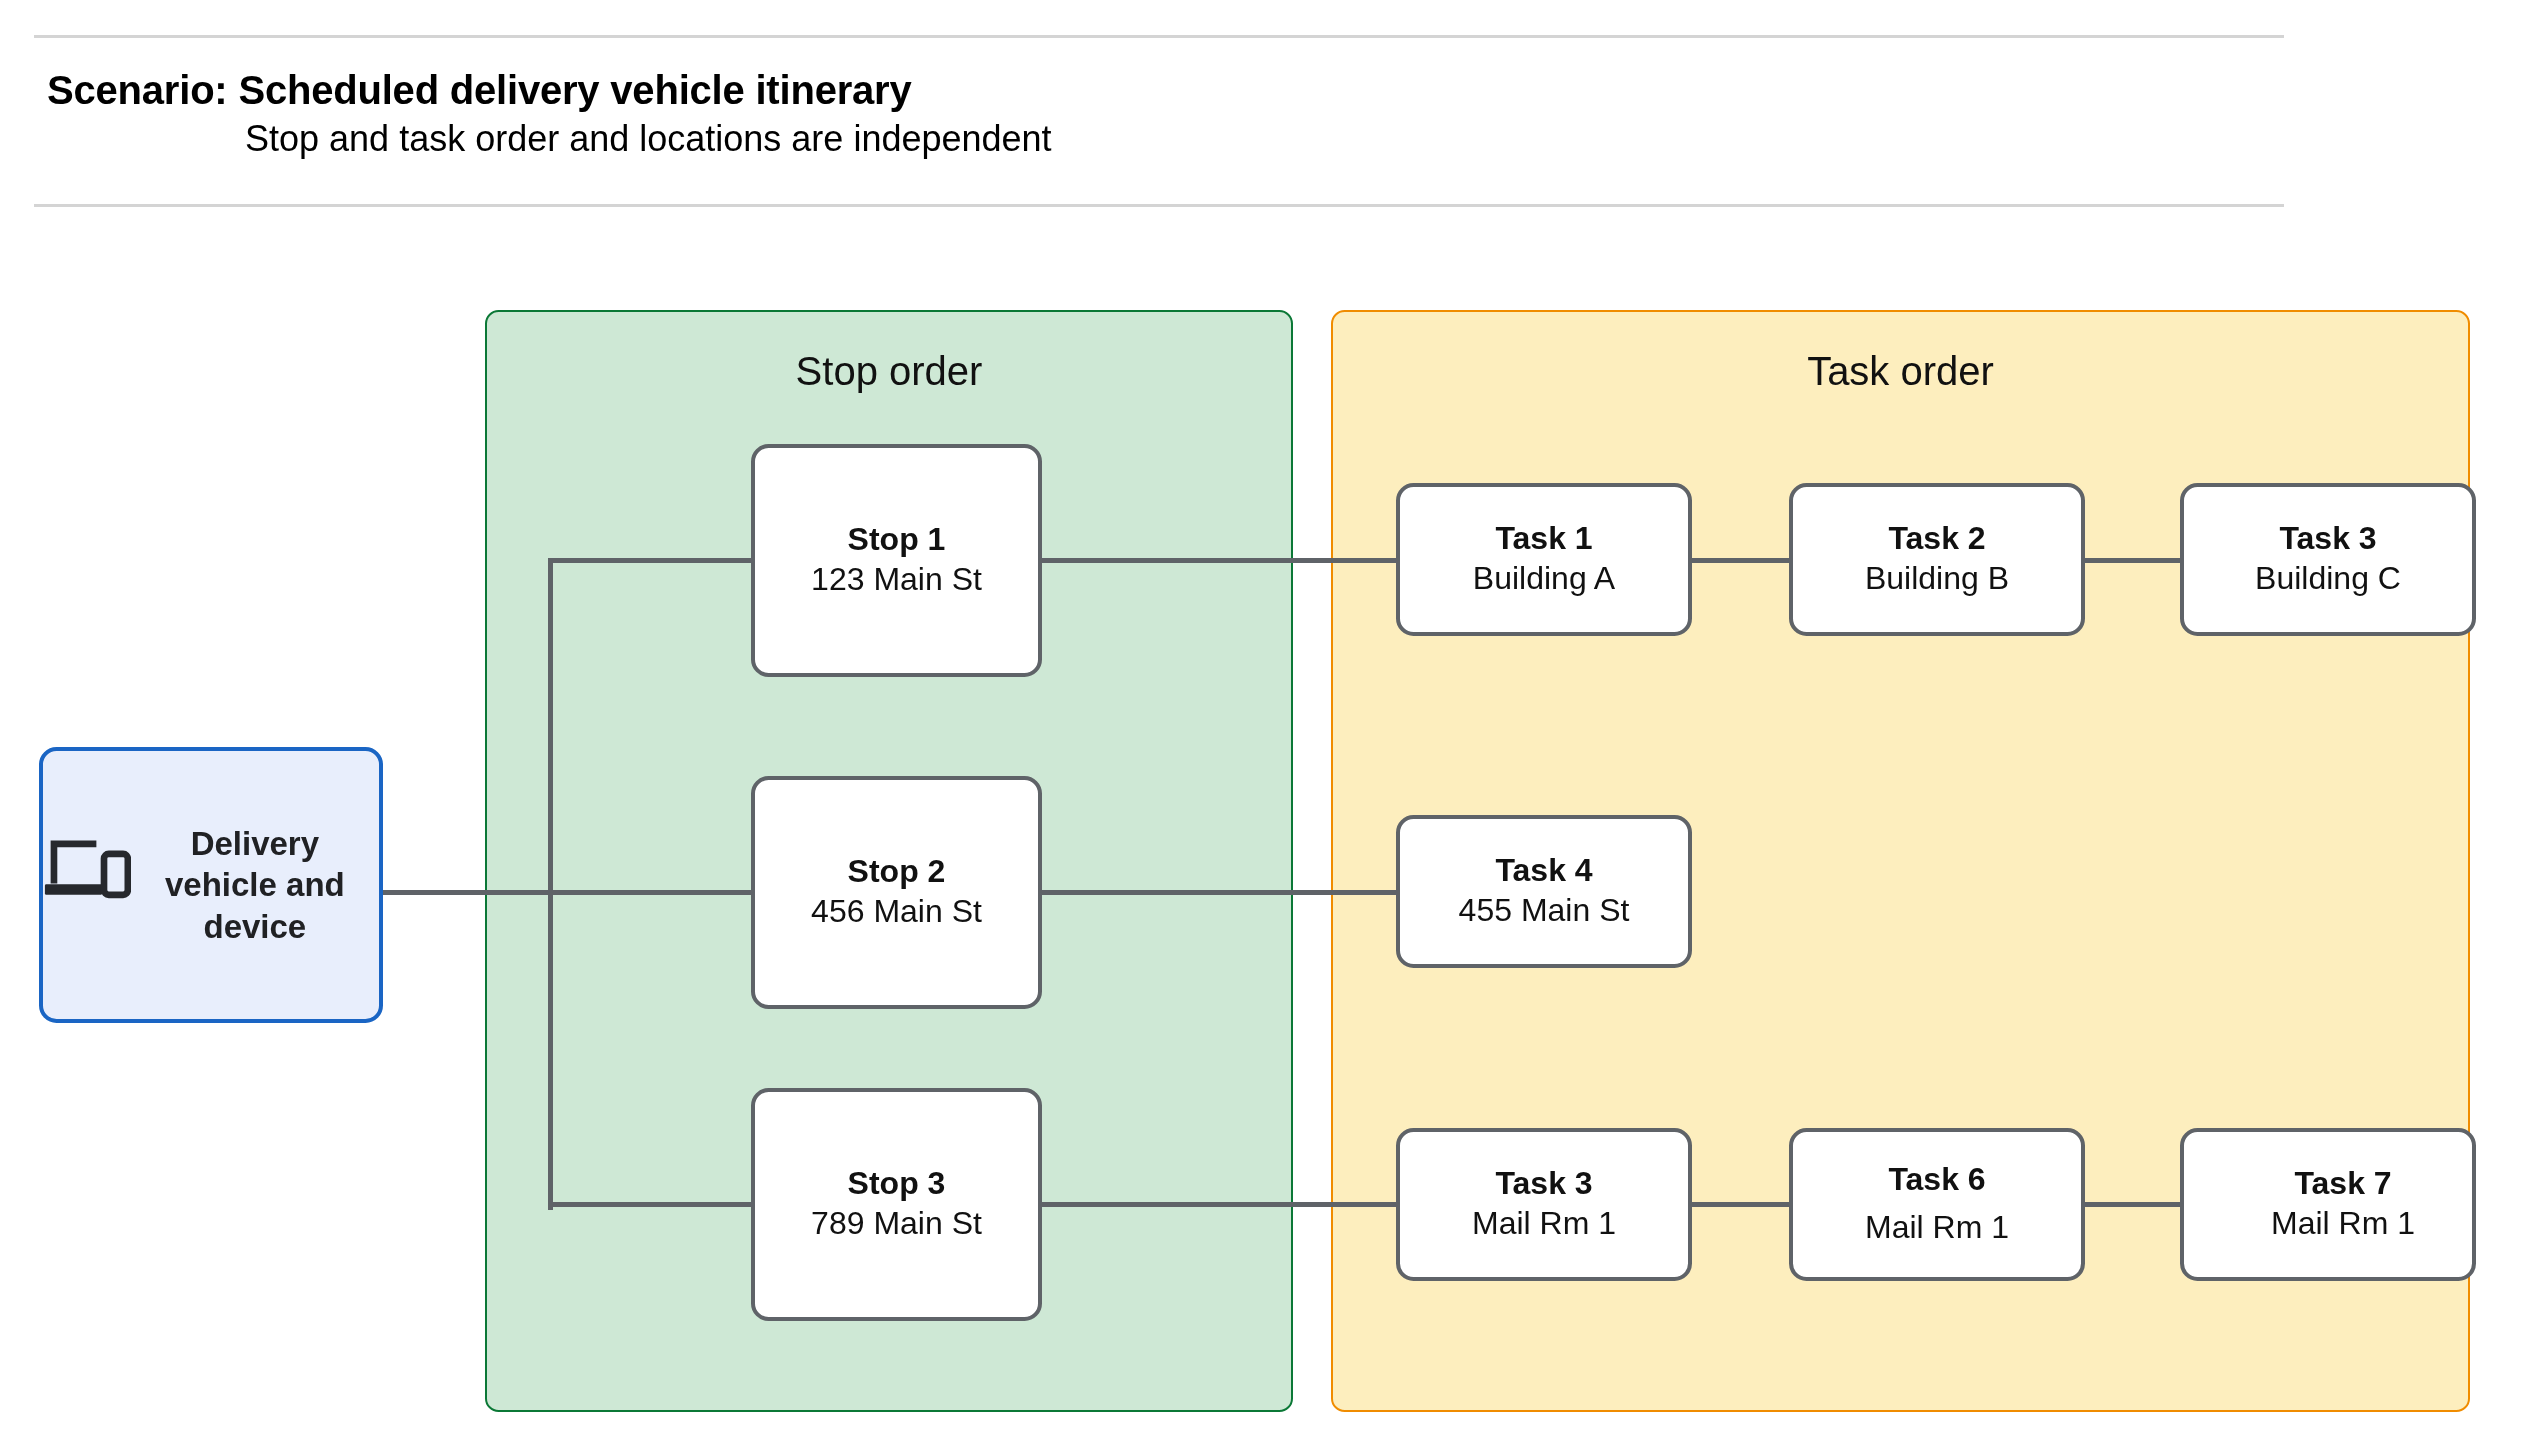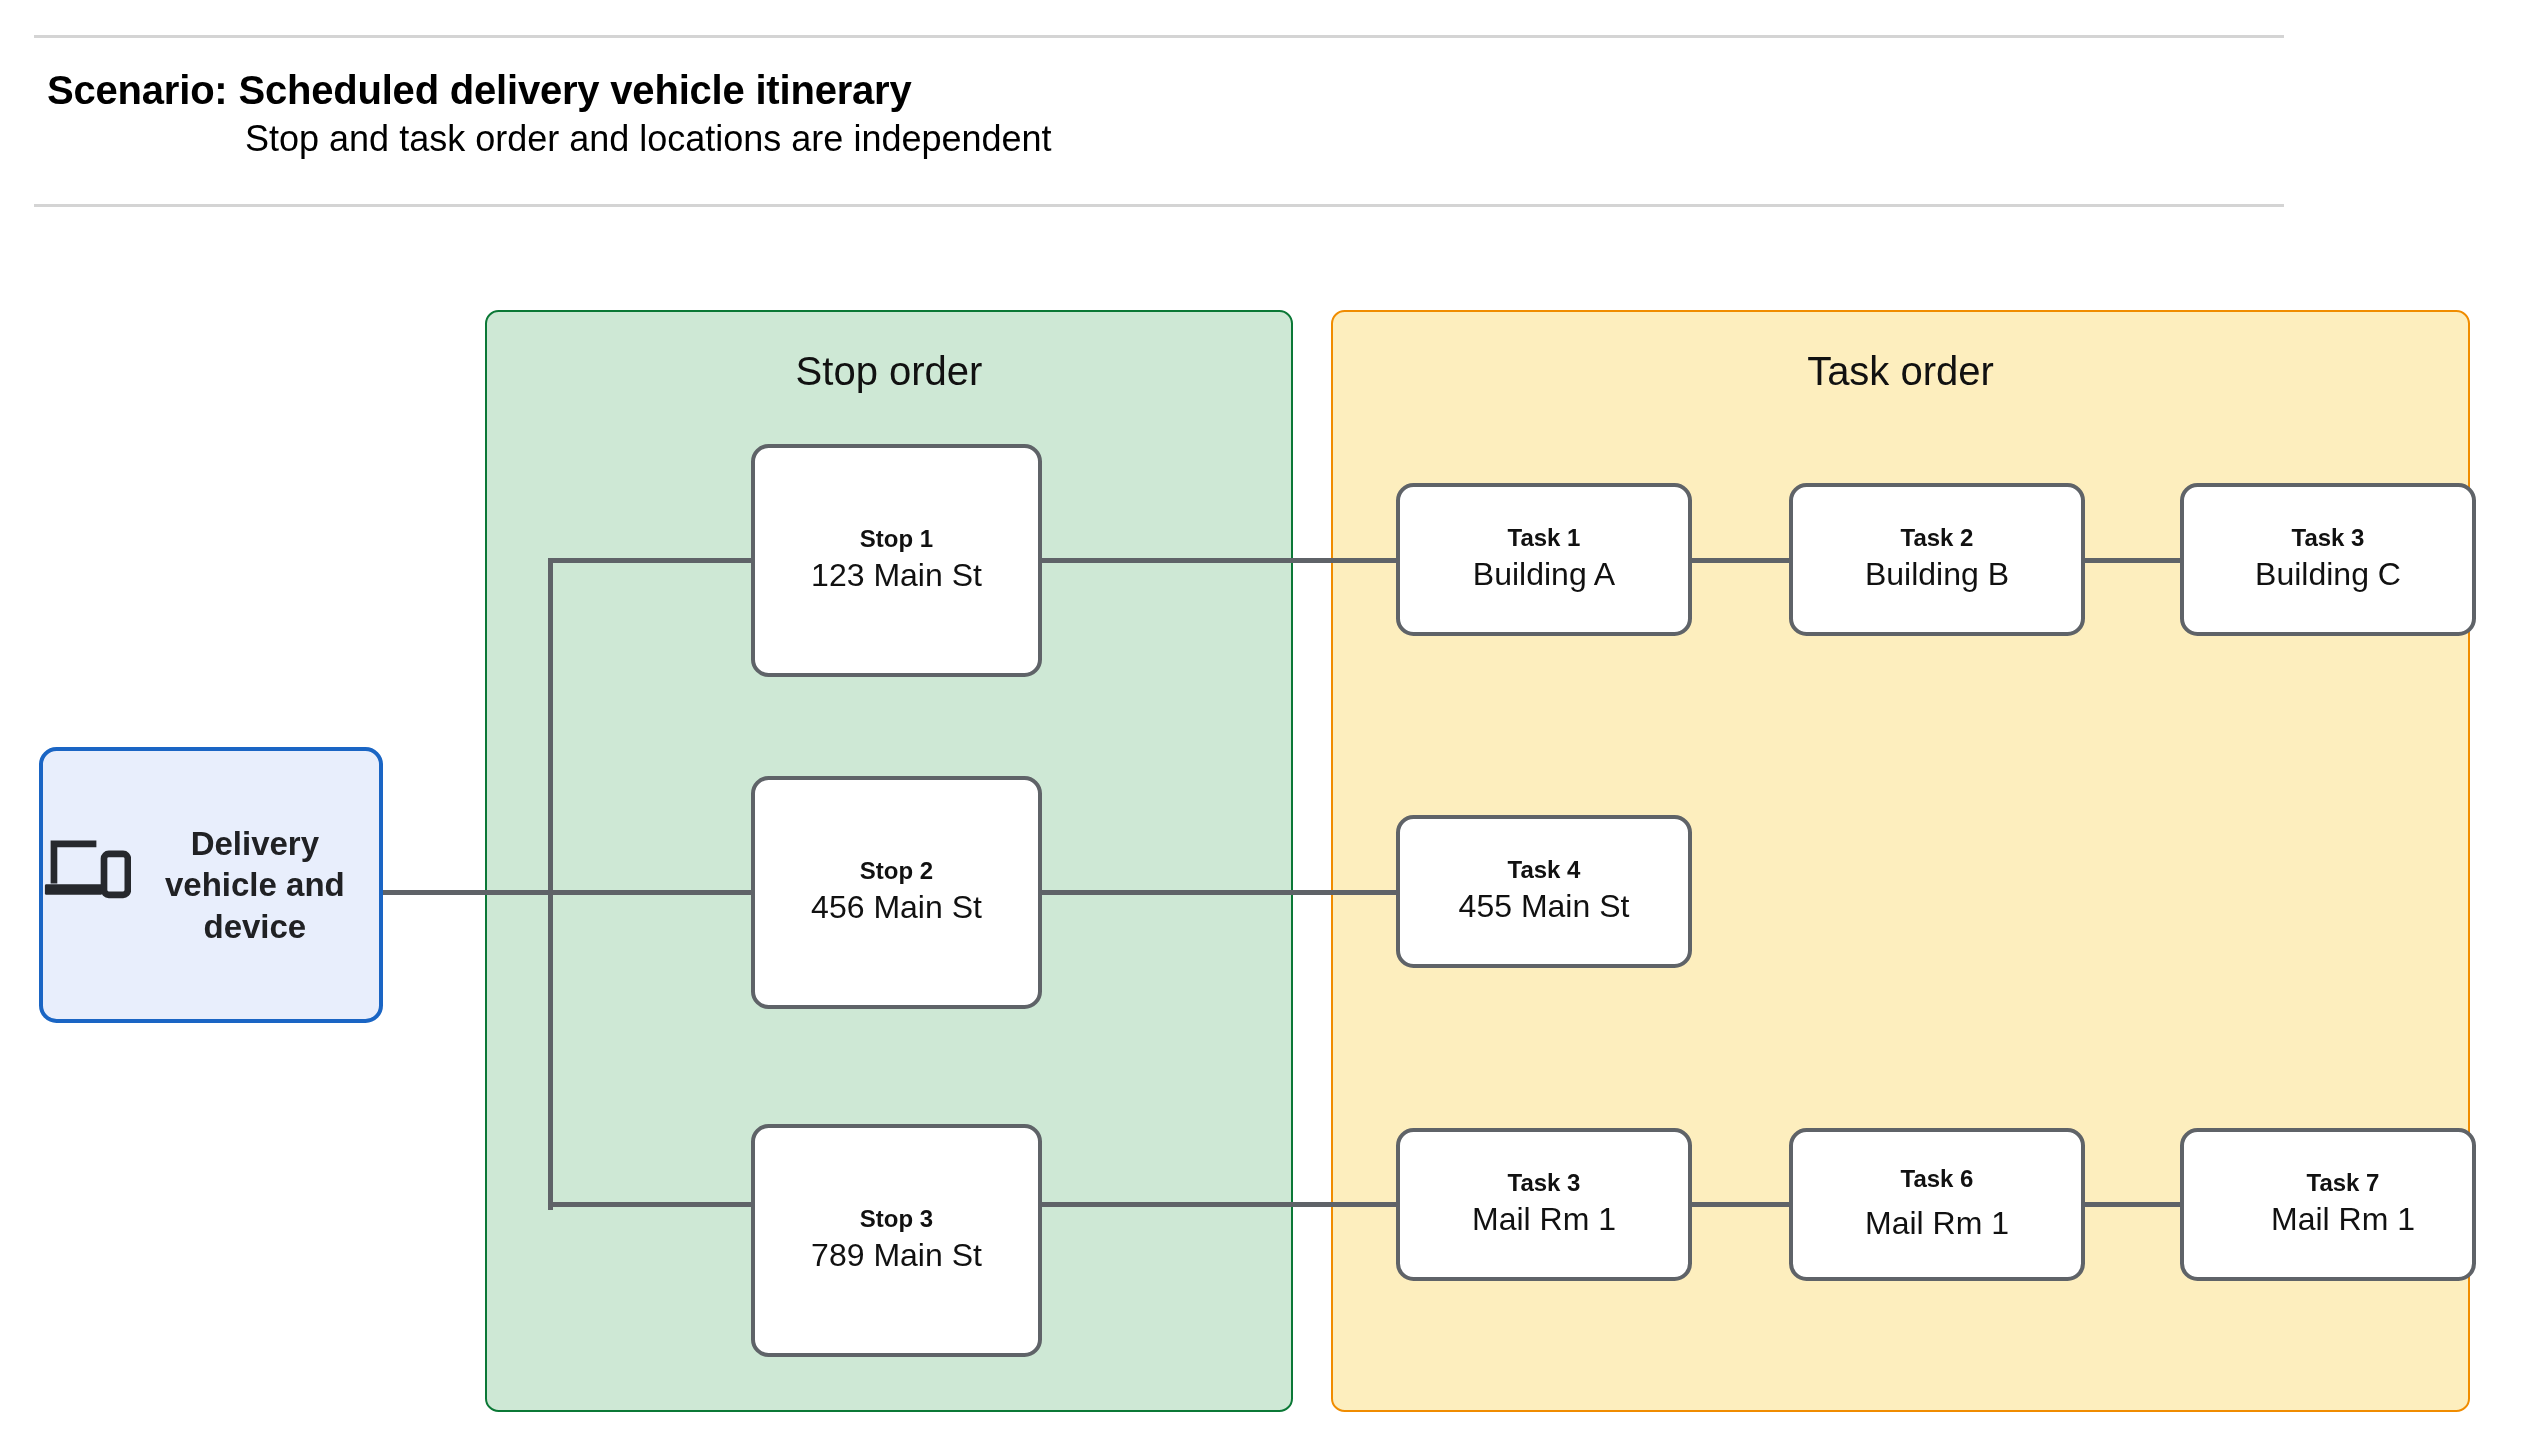--- a/index.html
+++ b/index.html
@@ -98,21 +98,21 @@
     background: #ffffff;
     border: 4.8px solid #5f6368;
     border-radius: 17.5px;
     display: flex;
     flex-direction: column;
     align-items: center;
     justify-content: center;
     text-align: center;
   }
   .node-title {
-    font-size: 24px;
+    font-size: 32px;
     font-weight: bold;
     color: #111111;
     line-height: 1.12;
   }
   .node-sub {
     font-size: 32px;
     font-weight: normal;
     color: #111111;
     line-height: 1.18;
     margin-top: 3.9px;
@@ -120,21 +120,21 @@
   }
 
   
   .stop-node {
     left: 751px;
     width: 291px;
     height: 233px;
   }
   #node-stop-1 { top: 444px; }
   #node-stop-2 { top: 776px; }
-  #node-stop-3 { top: 1124px; }
+  #node-stop-3 { top: 1088px; }
 
   
   .task-node {
     height: 153px;
   }
   #node-task-1 { left: 1396px; top: 483px;  width: 296px; }
   #node-task-2 { left: 1789px; top: 483px;  width: 296px; }
   #node-task-3 { left: 2180px; top: 483px;  width: 296px; }
   #node-task-4 { left: 1396px; top: 815px;  width: 296px; }
   #node-task-5 { left: 1396px; top: 1128px; width: 296px; }

